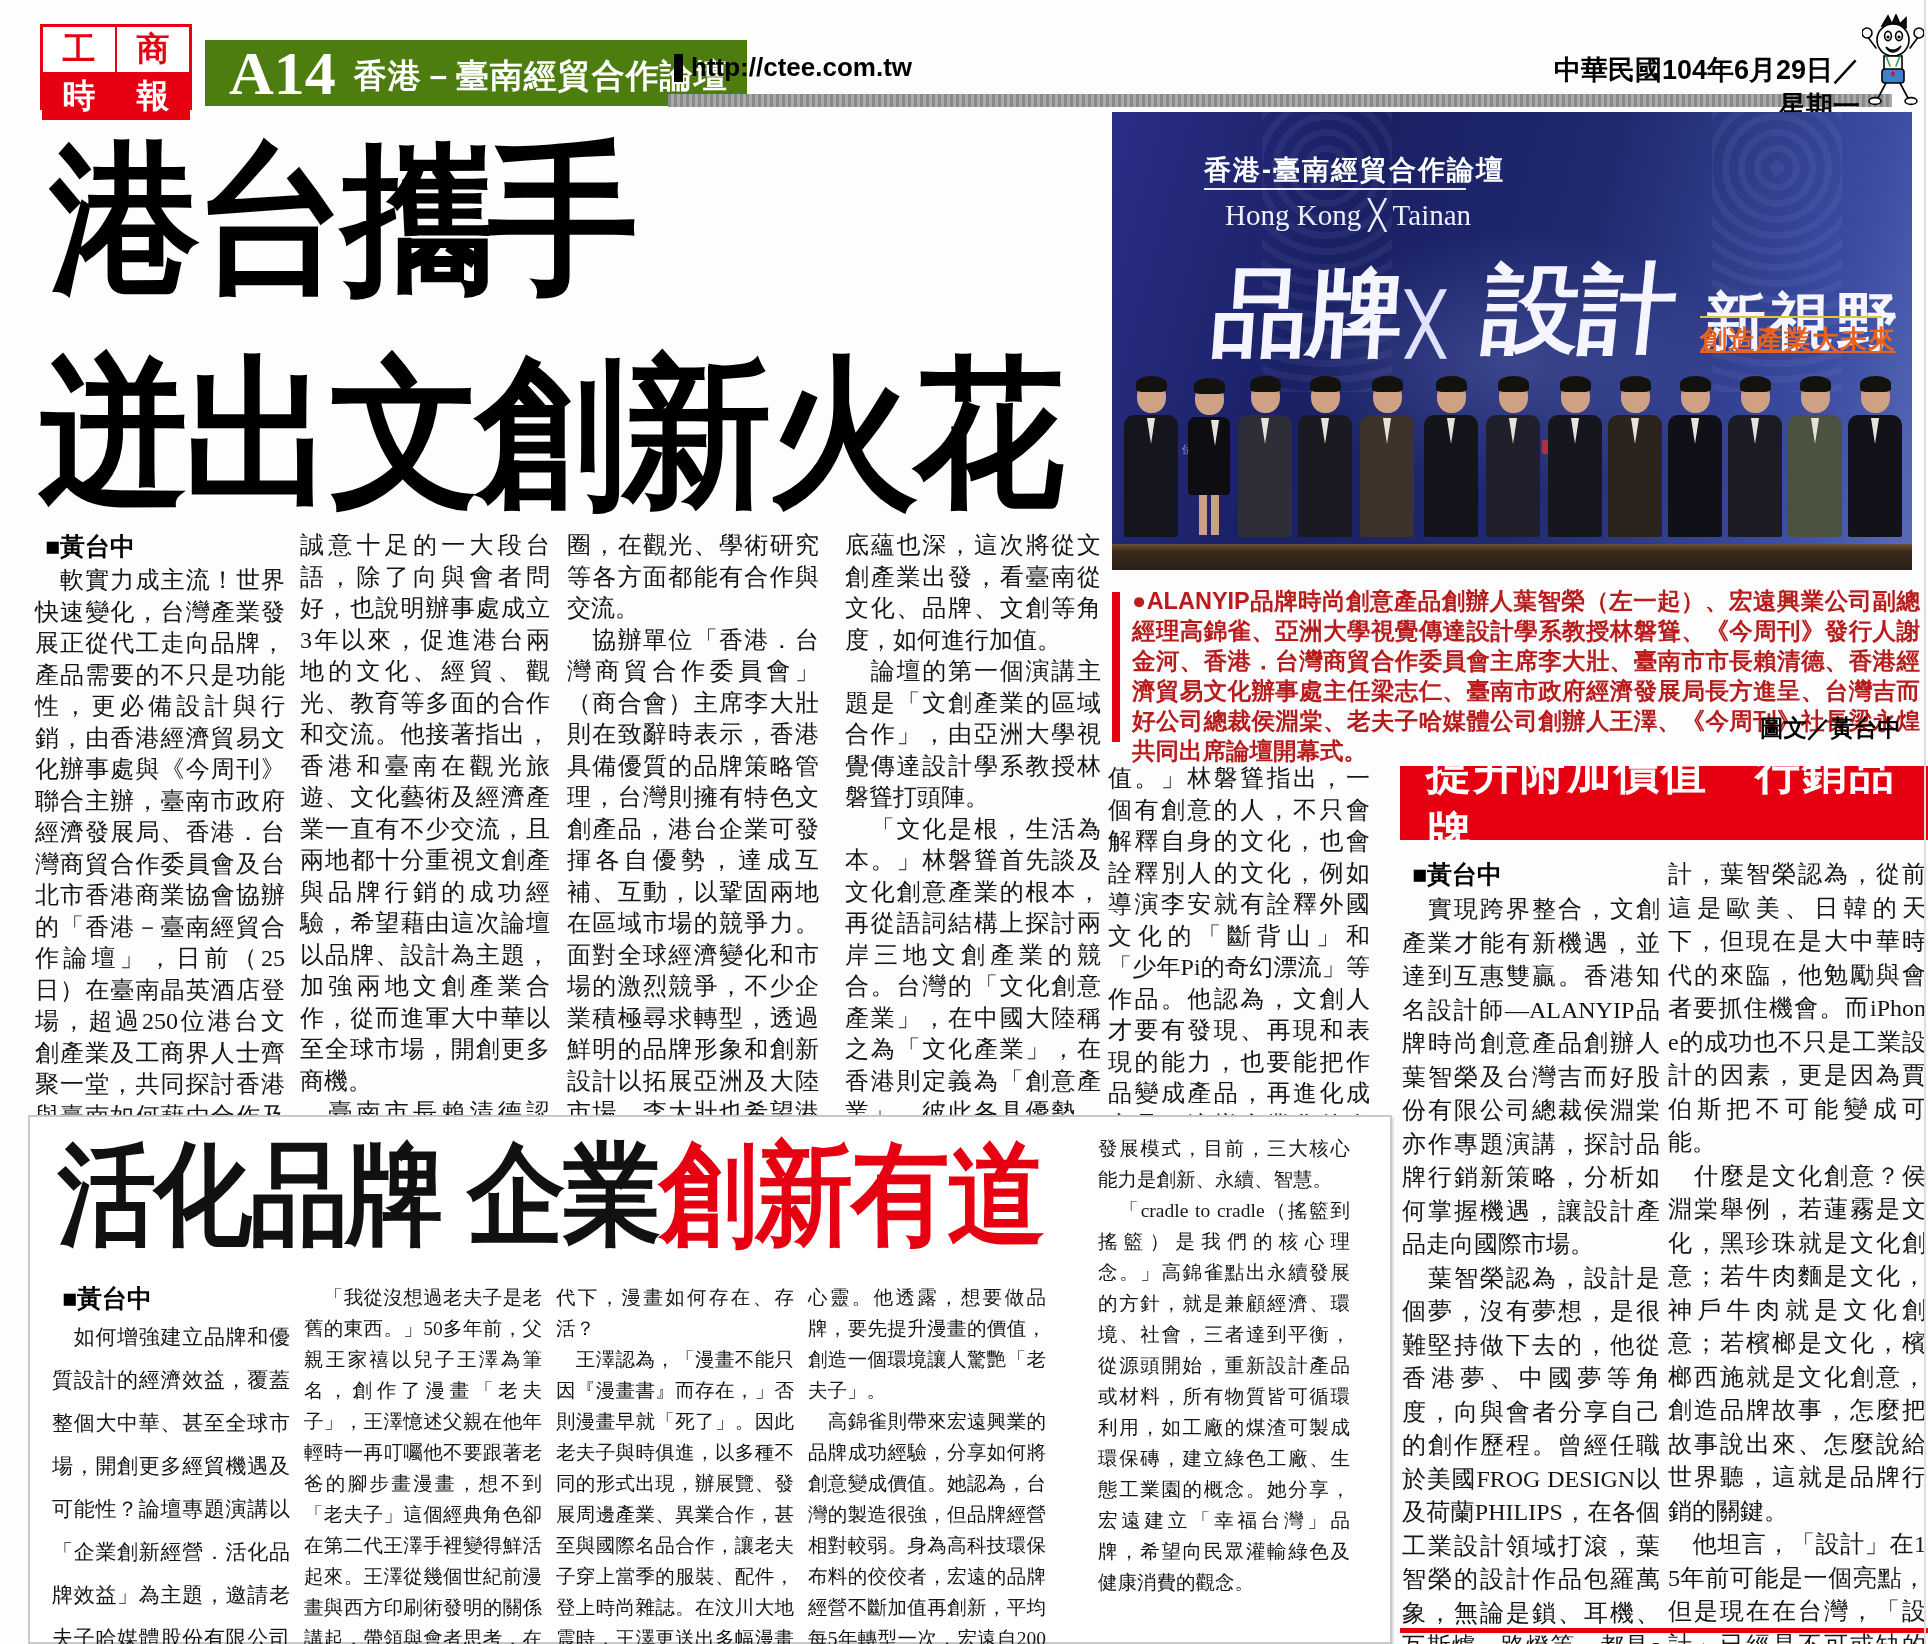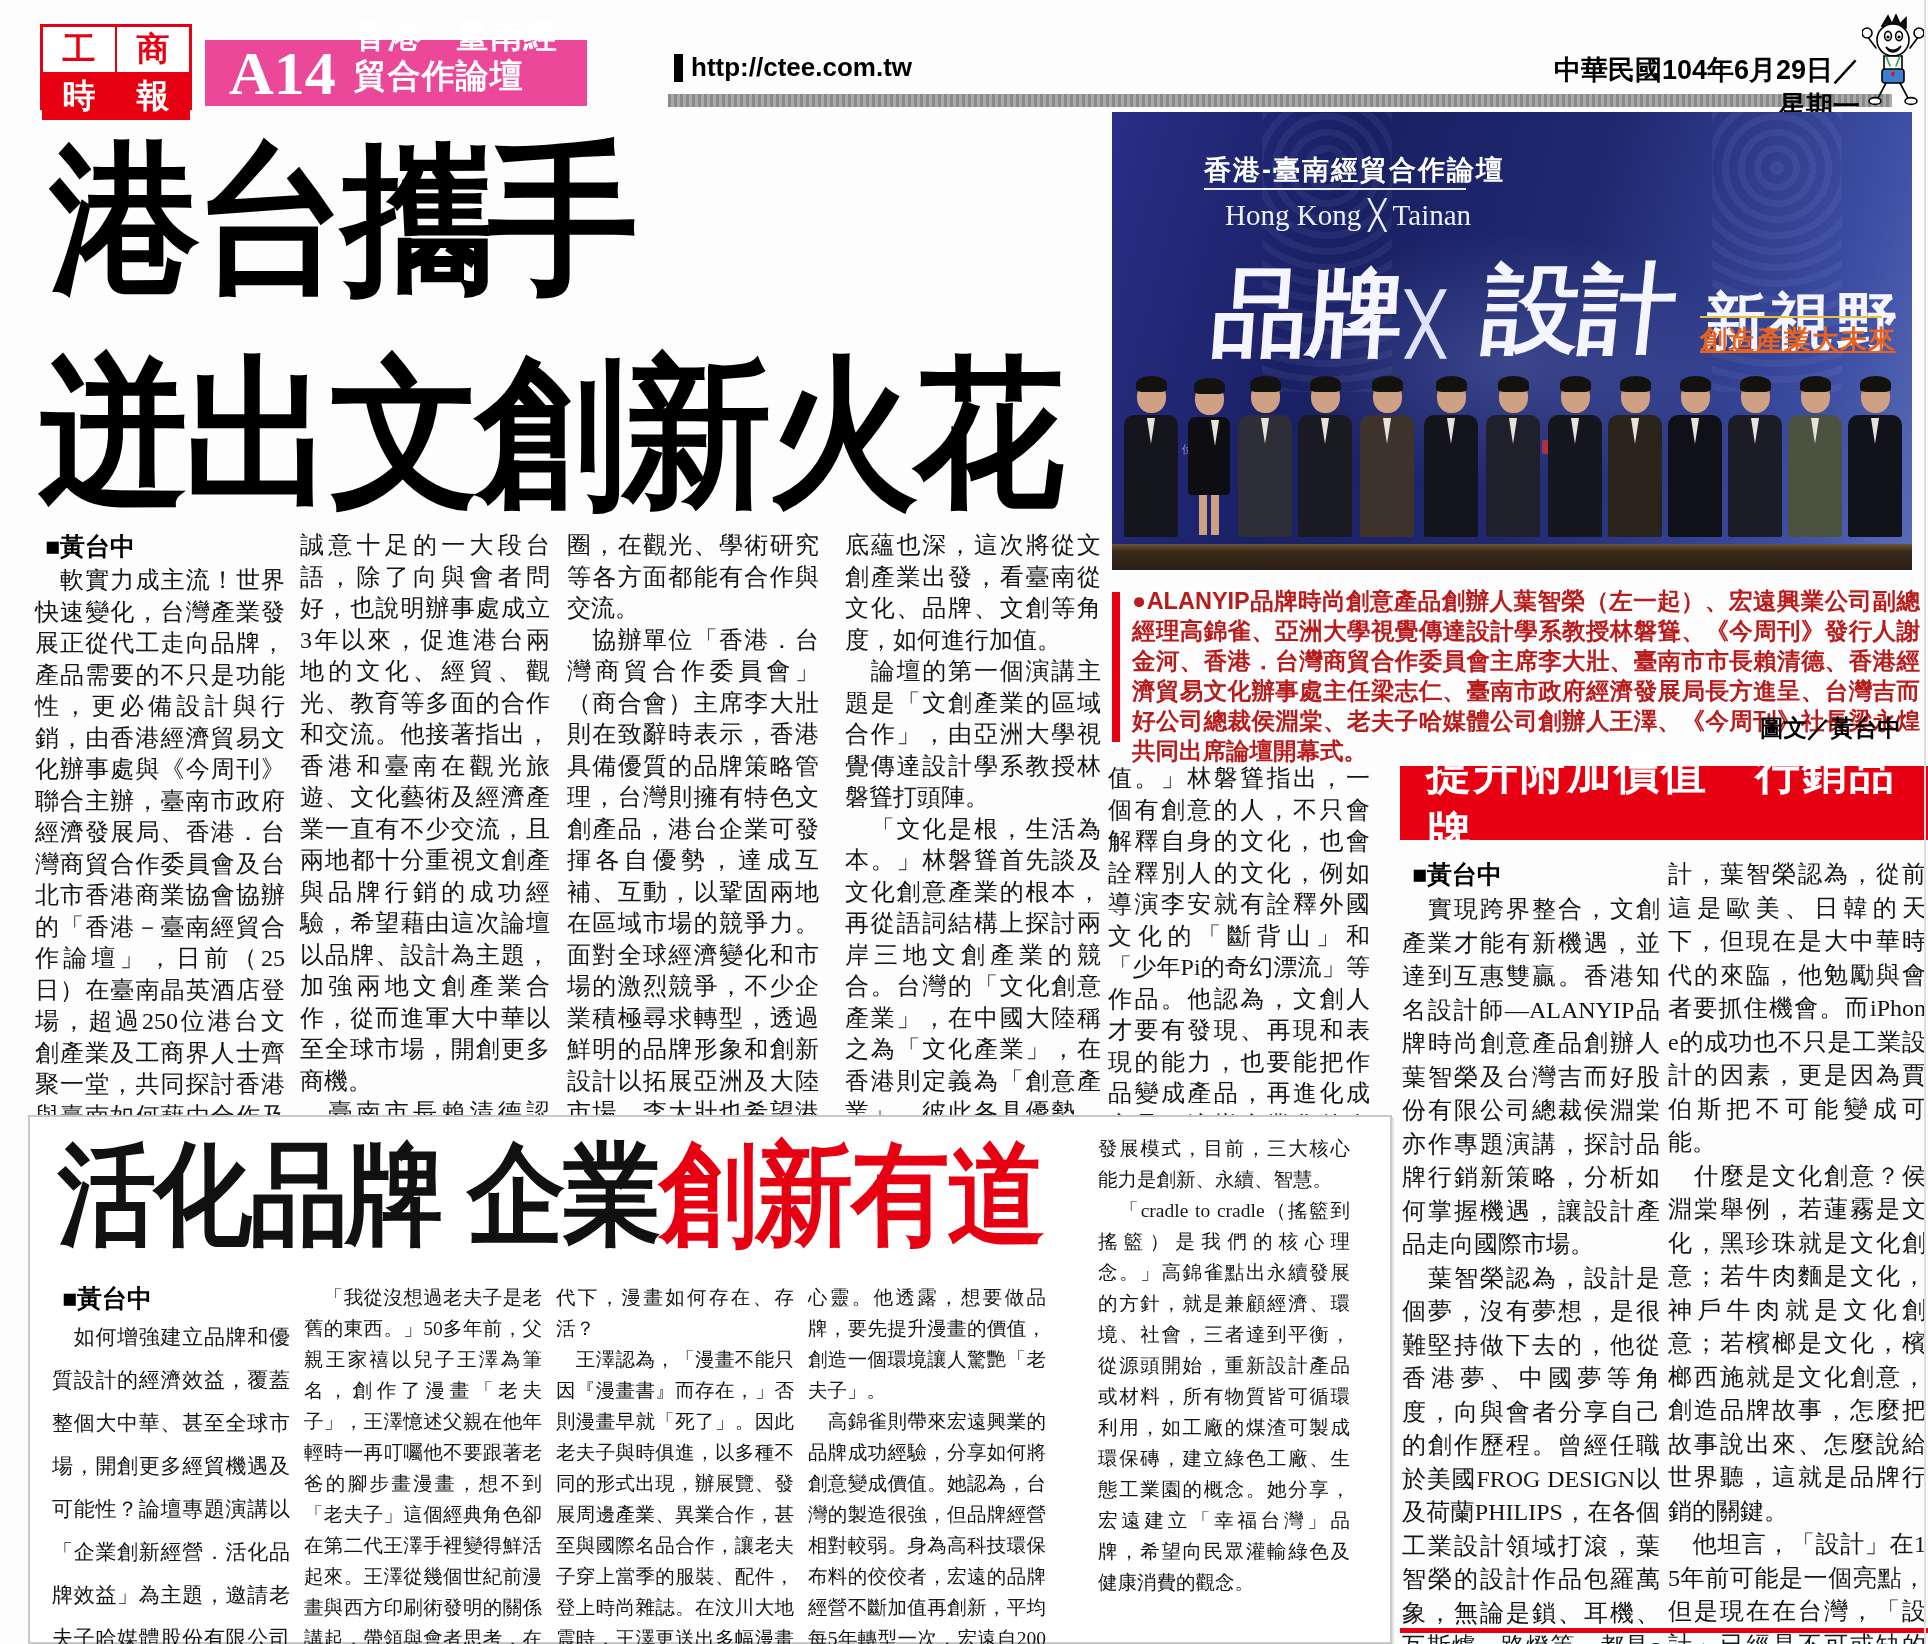--- a/index.html
+++ b/index.html
@@ -4,21 +4,21 @@
 <style>
   html,body{margin:0;padding:0;}
   body{width:1928px;height:1644px;position:relative;background:#fdfdfd;overflow:hidden;
        font-family:"Liberation Sans",sans-serif;color:#111;}
   .abs{position:absolute;}
   
   #logo{left:40px;top:24px;width:148px;height:82px;display:grid;grid-template-columns:1fr 1fr;grid-template-rows:1fr 1fr;border:2px solid #e60012;}
   #logo .cell{display:flex;align-items:center;justify-content:center;font-weight:900;font-size:33px;font-family:"Liberation Serif",serif;}
   #logo .cw{background:#fff;color:#e60012;border:1px solid #e60012;}
   #logo .cr{background:#e60012;color:#fff;border:1px solid #e60012;}
-  #redbar{left:205px;top:40px;width:382px;height:66px;background:#ec4899;display:flex;align-items:flex-end;}
+  #redbar{left:205px;top:40px;width:542px;height:66px;background:#4d7c0f;display:flex;align-items:flex-end;}
   #pageno{font-family:"Liberation Serif",serif;font-weight:700;color:#fff;font-size:62px;line-height:62px;margin:0 18px 2px 24px;}
   #section-title{color:#fff;font-weight:900;font-size:33px;line-height:40px;margin-bottom:10px;letter-spacing:1px;}
   #url{left:674px;top:52px;font-size:26px;font-weight:700;color:#000;display:flex;align-items:center;}
   #url .bar{display:inline-block;width:9px;height:28px;background:#000;margin-right:8px;}
   #grayband{left:668px;top:94px;width:1224px;height:13px;background:repeating-linear-gradient(90deg,#8a8a8a 0 3px,#a9a9a9 3px 6px);}
   #pagedate{left:1540px;top:52px;width:320px;text-align:right;font-size:27px;font-weight:700;color:#000;}
   #mascot{left:1862px;top:14px;}
   
   .mainline{left:38px;font-weight:900;font-size:150px;line-height:150px;letter-spacing:-4px;color:#000;transform:scaleY(1.08);transform-origin:top left;white-space:nowrap;}
   #hl1{top:138px;left:50px;}

